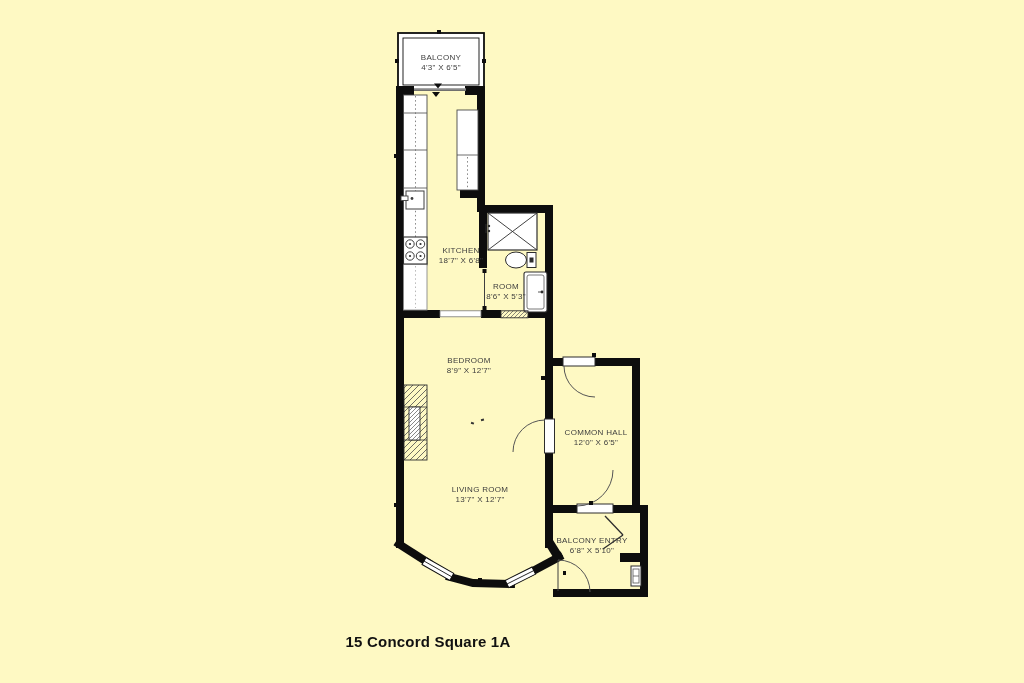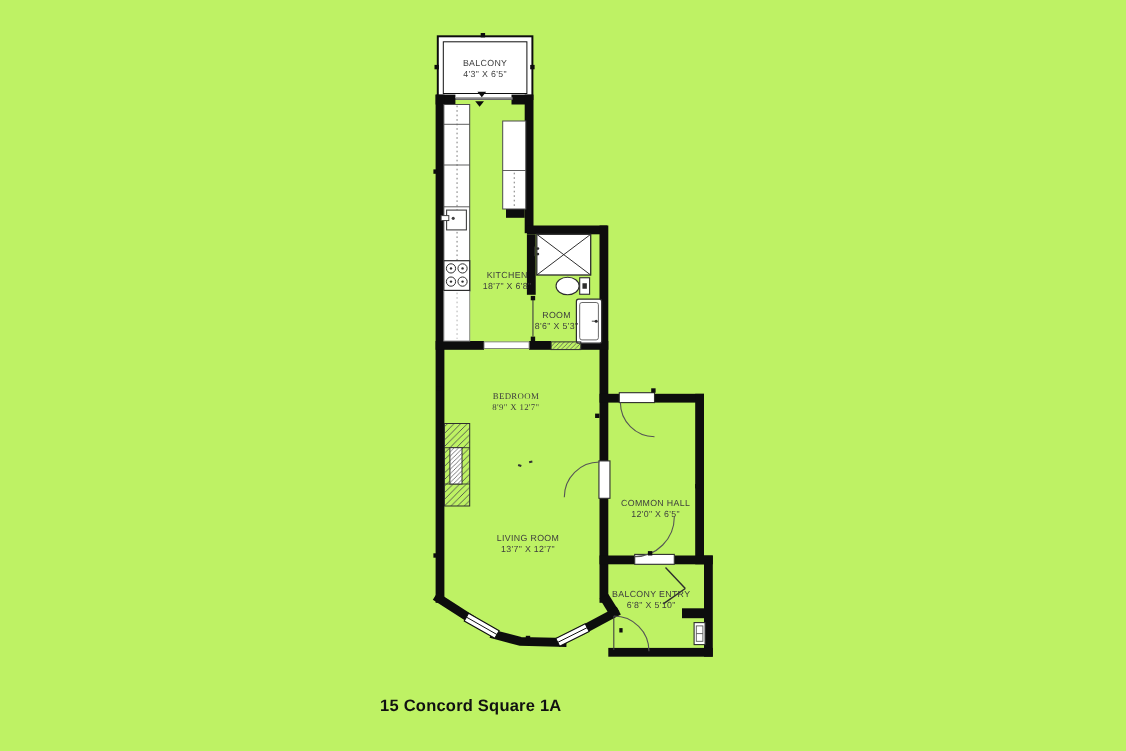--- a/index.html
+++ b/index.html
@@ -1,16 +1,16 @@
 <!DOCTYPE html>
 <html><head>
 <meta charset="utf-8">
 <style>
   html,body{margin:0;padding:0;background:#ffffff;}
-  .page{position:relative;width:1024px;height:683px;background:#bef264;overflow:hidden;
+  .page{position:relative;width:1024px;height:683px;background:#fef9c3;overflow:hidden;
         font-family:"Liberation Sans","DejaVu Sans",sans-serif;}
   .plan-svg{position:absolute;left:0;top:0;}
   .room-label{position:absolute;transform:translateX(-50%);text-align:center;
               font-size:8px;line-height:10px;letter-spacing:.3px;color:#3d3d3d;
               white-space:nowrap;font-weight:400;}
   .room-label .dims{display:block;}
   .plan-title{position:absolute;left:0;top:633px;width:856px;text-align:center;
               font-size:15px;font-weight:bold;color:#111;letter-spacing:.2px;}
 </style>
 </head>
@@ -215,29 +215,29 @@
     <span class="dims">4'3" X 6'5"</span>
   </div>
   <div class="room-label" style="left:461px;top:246px;">
     <span>KITCHEN</span>
     <span class="dims">18'7" X 6'8"</span>
   </div>
   <div class="room-label" style="left:506px;top:282px;">
     <span>ROOM</span>
     <span class="dims">8'6" X 5'3"</span>
   </div>
-  <div class="room-label" style="left:469px;top:356px;font-family:Liberation Serif, serif;">
+  <div class="room-label" style="left:469px;top:356px;">
     <span>BEDROOM</span>
     <span class="dims">8'9" X 12'7"</span>
   </div>
   <div class="room-label" style="left:480px;top:485px;">
     <span>LIVING ROOM</span>
     <span class="dims">13'7" X 12'7"</span>
   </div>
-  <div class="room-label" style="left:596px;top:428px;margin-top:25px;">
+  <div class="room-label" style="left:596px;top:428px;">
     <span>COMMON HALL</span>
     <span class="dims">12'0" X 6'5"</span>
   </div>
   <div class="room-label" style="left:592px;top:536px;">
     <span>BALCONY ENTRY</span>
     <span class="dims">6'8" X 5'10"</span>
   </div>
 
   <div class="plan-title">15 Concord Square 1A</div>
 

